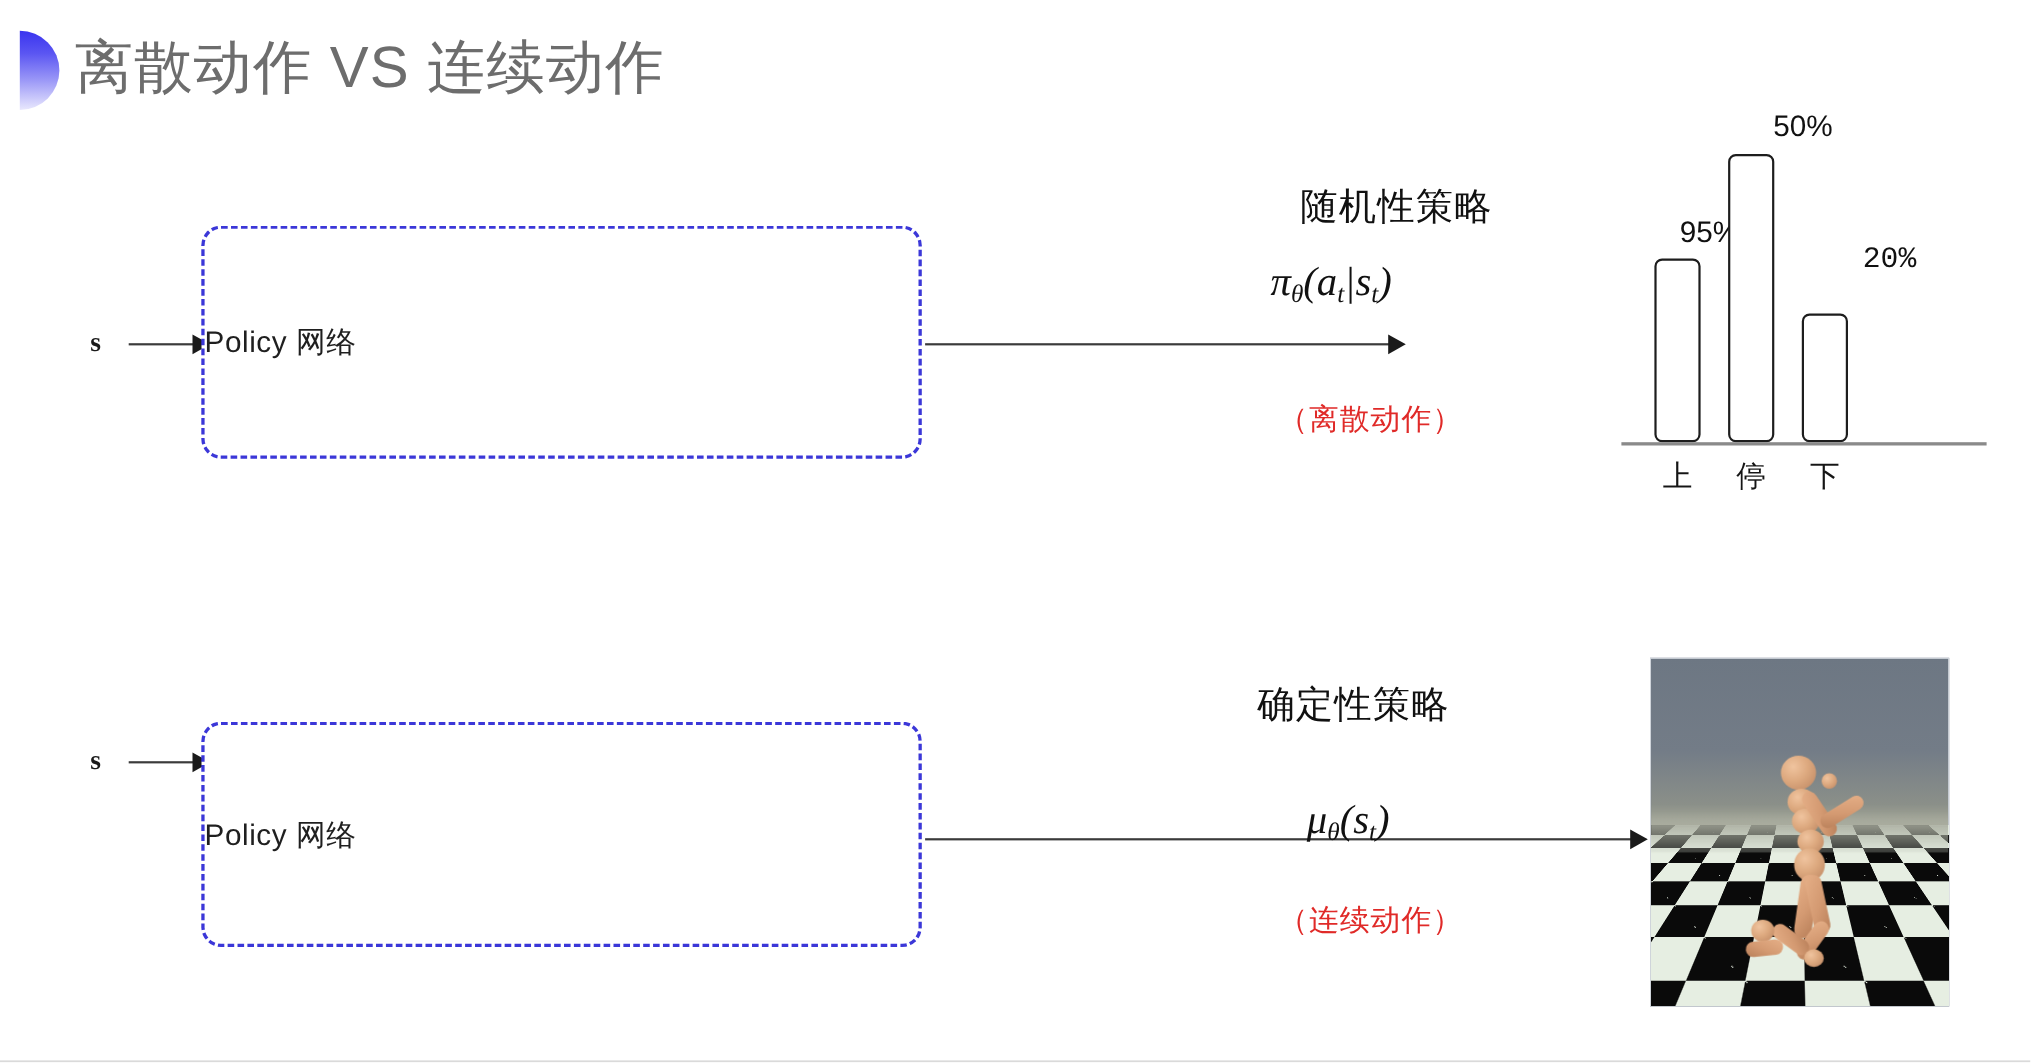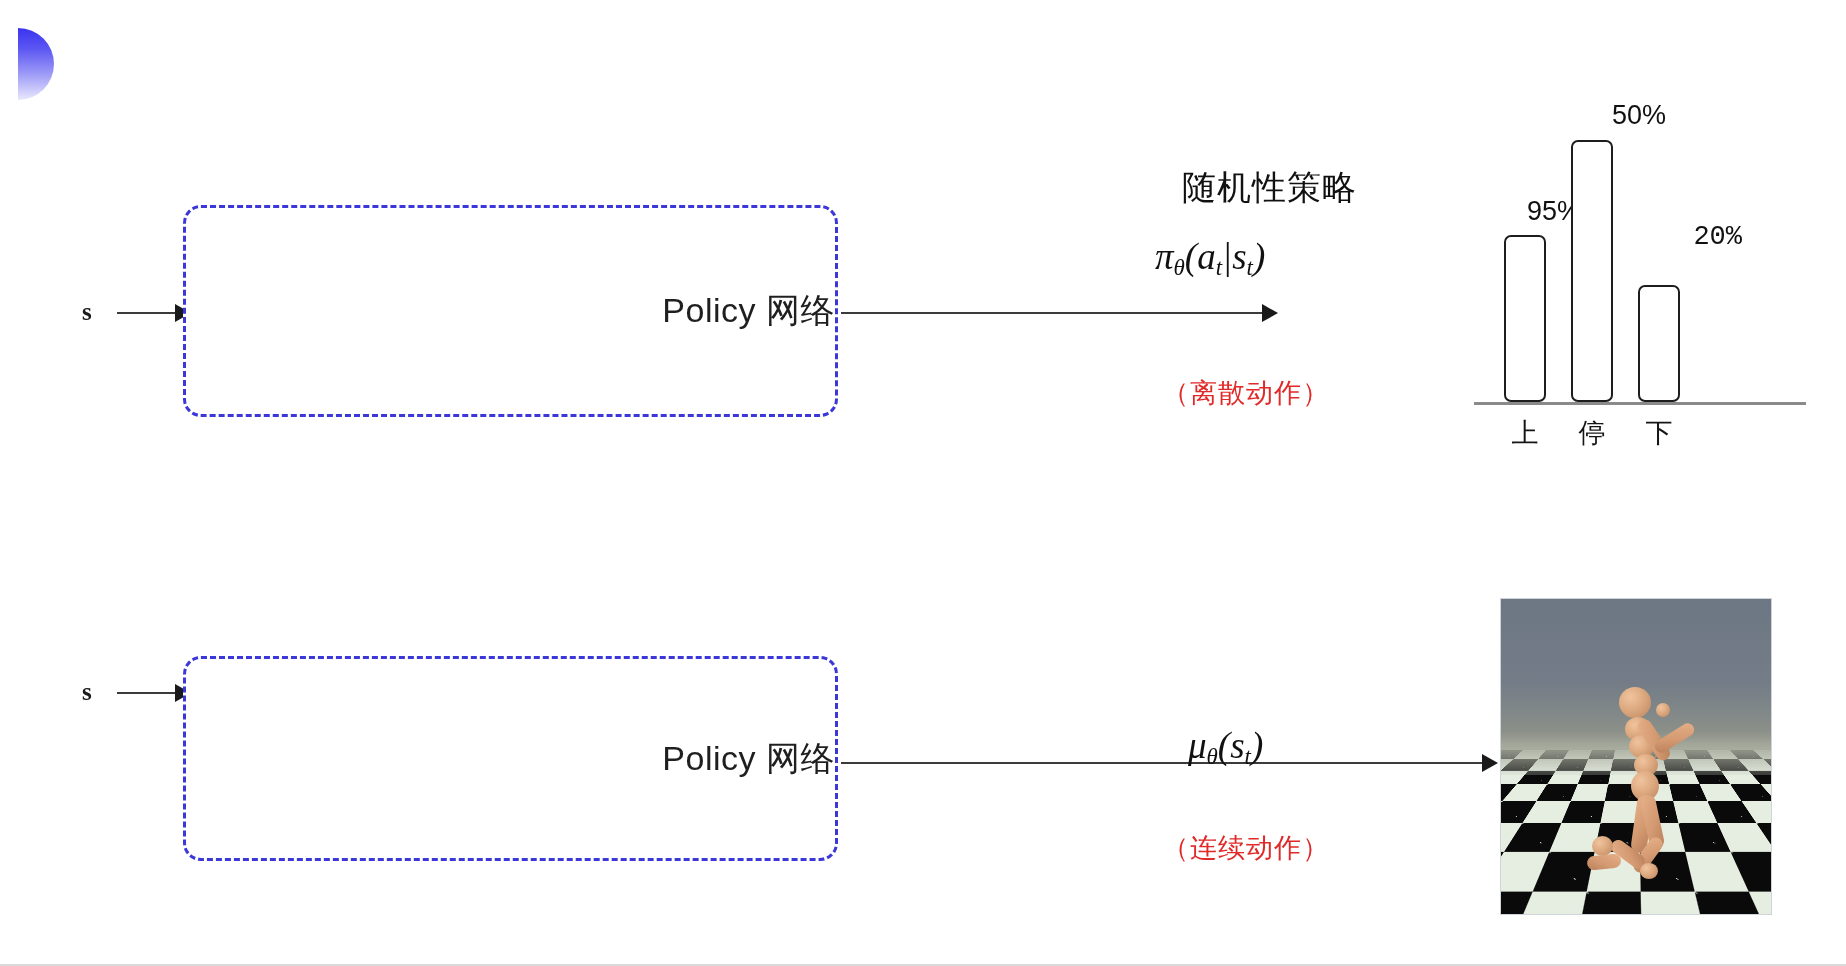--- a/index.html
+++ b/index.html
@@ -66,22 +66,22 @@
     border: 3px dashed #3b37d8;
     border-radius: 18px;
     background: #ffffff;
     box-sizing: border-box;
   }
   .policy-label {
     position: absolute;
     width: 100%;
     top: 50%;
     transform: translateY(-50%);
-    text-align: right;
-    font-size: 34px;
+    text-align: left;
+    font-size: 27px;
     color: #1f1f1f;
     letter-spacing: 0.5px;
   }
 
   
   .anno-title {
     position: absolute;
     font-size: 34px;
     color: #111111;
     letter-spacing: 1px;
@@ -99,21 +99,20 @@
     font-size: 0.62em;
     font-style: italic;
     vertical-align: -0.28em;
   }
   .anno-red {
     position: absolute;
     font-size: 27px;
     color: #e02a28;
     white-space: nowrap;
     letter-spacing: 1px;
-    margin-top: 12px;
   }
 
   
   .chart {
     position: absolute;
   }
   .chart-baseline {
     position: absolute;
     height: 3px;
     background: #8a8a8a;
@@ -194,20 +193,21 @@
     height: 2px;
     background: #dadada;
   }
 </style>
 </head>
 <body>
 
 <div id="slide">
 
   <div class="title-bullet"></div>
+  <div class="slide-title">离散动作 VS 连续动作</div>
 
   <div class="state-label" style="left:82px; top:298px;">s</div>
   <div class="arrow-line" style="left:117px; top:312px; width:72px;"></div>
   <div class="arrow-head" style="left:175px; top:304px;"></div>
 
   <div class="policy-box" style="left:183px; top:205px; width:655px; height:212px;">
     <div class="policy-label">Policy 网络</div>
   </div>
 
   <div class="arrow-line" style="left:841px; top:312px; width:432px;"></div>
@@ -242,20 +242,21 @@
   <div class="arrow-line" style="left:117px; top:692px; width:72px;"></div>
   <div class="arrow-head" style="left:175px; top:684px;"></div>
 
   <div class="policy-box" style="left:183px; top:656px; width:655px; height:205px;">
     <div class="policy-label">Policy 网络</div>
   </div>
 
   <div class="arrow-line" style="left:841px; top:762px; width:652px;"></div>
   <div class="arrow-head" style="left:1482px; top:754px;"></div>
 
+  <div class="anno-title" style="left:1143px; top:618px;">确定性策略</div>
 
   <div class="anno-formula" style="left:1188px; top:724px;">
     <span>μ</span><sub>θ</sub><span>(s</span><sub>t</sub><span>)</span>
   </div>
 
   <div class="anno-red" style="left:1162px; top:818px;">（连续动作）</div>
 
   <div class="sim-frame" style="left:1500px; top:598px; width:272px; height:317px;">
     <div class="sim-sky"></div>
     <div class="sim-floor"></div>

